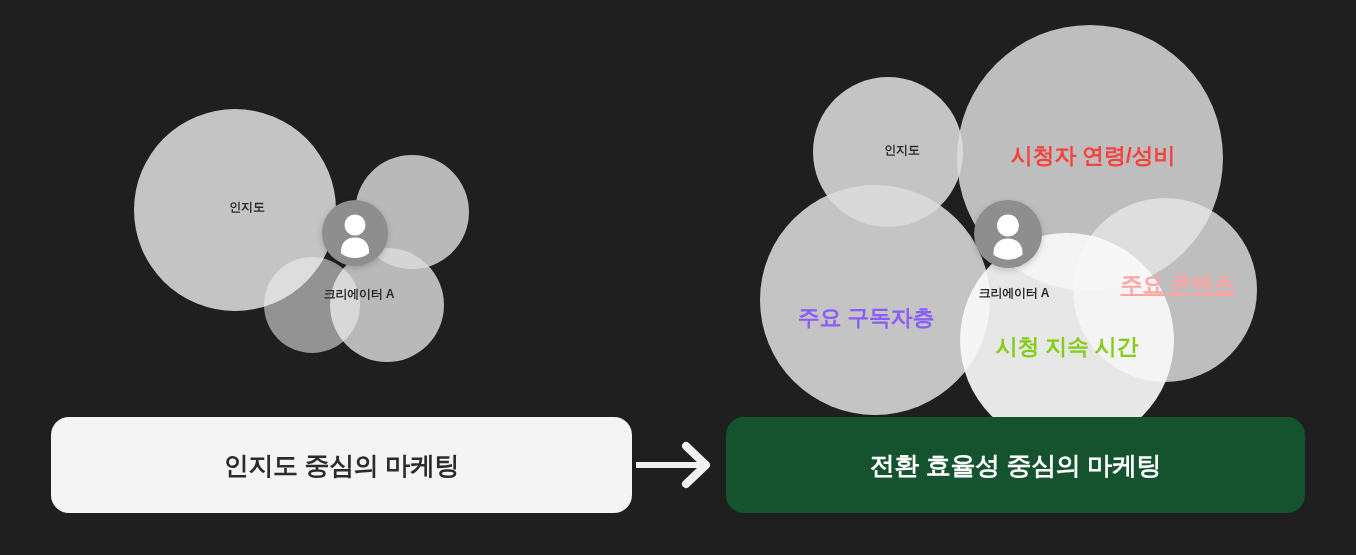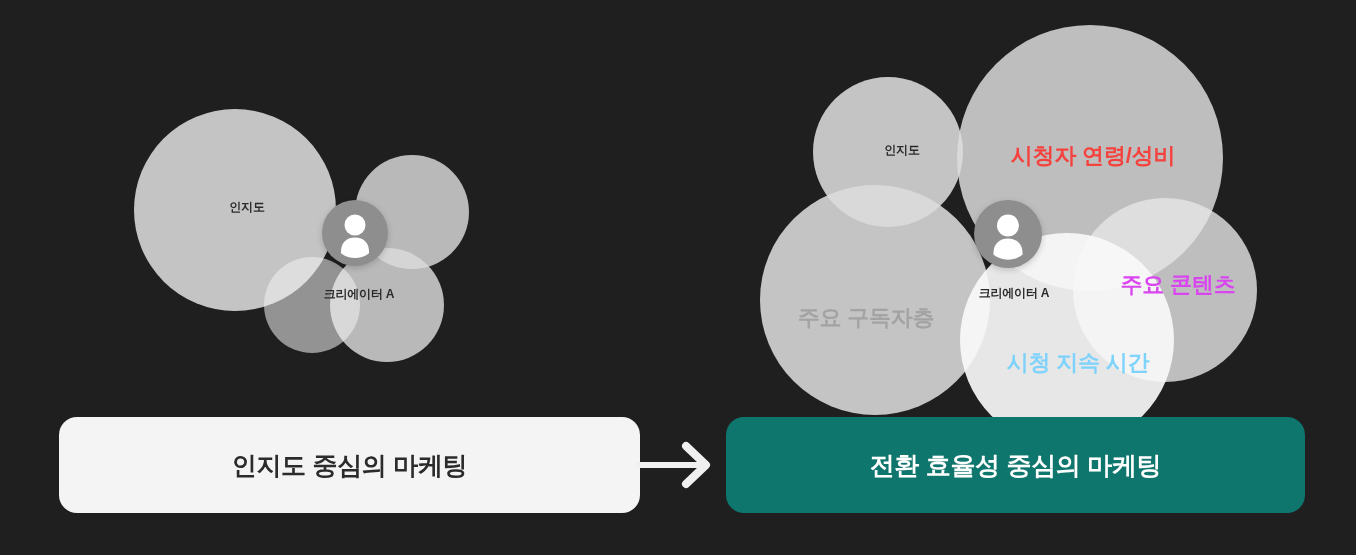--- a/index.html
+++ b/index.html
@@ -74,21 +74,21 @@
     display: flex;
     align-items: center;
     justify-content: center;
     border-radius: 18px;
     font-weight: bold;
     font-size: 25px;
     letter-spacing: -0.3px;
     box-sizing: border-box;
   }
   #pill-left {
-    left: 59px;
+    left: 51px;
     top: 417px;
     width: 581px;
     height: 96px;
     background: #f4f4f4;
     color: #2b2b2b;
   }
   #pill-right {
     left: 726px;
     top: 417px;
     width: 579px;
@@ -134,40 +134,40 @@
     <svg class="bubble-svg" id="right-bubbles" viewBox="0 0 696 420">
         <circle cx="228" cy="152" r="75" fill="#dcdcdc" fill-opacity="0.88"></circle>
         <circle cx="430" cy="158" r="133" fill="#dcdcdc" fill-opacity="0.84"></circle>
         <circle cx="215" cy="300" r="115" fill="#dcdcdc" fill-opacity="0.88"></circle>
         <circle cx="505" cy="290" r="92" fill="#e6e6e6" fill-opacity="0.8"></circle>
         <circle cx="407" cy="340" r="107" fill="#f8f8f8" fill-opacity="0.92"></circle>
       </svg>
 
     <div class="bubble-label label-dark" id="right-label-0" style="left: 242px; top: 150px; color: rgb(43, 43, 43);">인지도</div>
     <div class="bubble-label label-red" id="right-label-1" style="left: 433px; top: 156px; color: rgb(244, 66, 62);">시청자 연령/성비</div>
-    <div class="bubble-label label-red" id="right-label-2" style="left: 206px; top: 318px; color: #a3a3a3;">주요 구독자층</div>
-    <div class="bubble-label label-red" id="right-label-3" style="left: 518px; top: 285px; color: #d946ef;">주요 콘텐츠</div>
-    <div class="bubble-label label-red" id="right-label-4" style="left: 407px; top: 363px; color: #7dd3fc; margin-left: 11px;">시청 지속 시간</div>
+    <div class="bubble-label label-red" id="right-label-2" style="left: 206px; top: 318px; color: #8b5cf6;">주요 구독자층</div>
+    <div class="bubble-label label-red" id="right-label-3" style="left: 518px; top: 285px; color: #fca5a5; text-decoration: underline;">주요 콘텐츠</div>
+    <div class="bubble-label label-red" id="right-label-4" style="left: 407px; top: 347px; color: #84cc16;">시청 지속 시간</div>
 
     <div class="avatar" id="right-avatar" style="left: 348px; top: 234px; width: 68px; height: 68px; background: rgb(142, 142, 142);">
       <svg viewBox="0 0 68 68" width="68" height="68">
         <circle cx="34" cy="25.5" r="11" fill="#ffffff"></circle>
         <path d="M34 38.5c-9.3 0-14.5 6.4-14.5 14 0 1.4 0 2.3 0 2.3 3.9 3.1 8.9 4.9 14.5 4.9s10.6-1.8 14.5-4.9c0 0 0-0.9 0-2.3 0-7.6-5.2-14-14.5-14z" fill="#ffffff"></path>
       </svg>
     </div>
 
     <div class="bubble-label label-creator" id="right-creator-label" style="left: 354px; top: 293px; color: rgb(43, 43, 43);">크리에이터 A</div>
   </div>
 
   <div class="pill" id="pill-left" style="background: rgb(244, 244, 244); color: rgb(43, 43, 43);">
     <span>인지도 중심의 마케팅</span>
   </div>
 
   <svg id="transition-arrow" viewBox="0 0 86 50">
     <line x1="0" y1="25" x2="66" y2="25" stroke="#f0f0f0" stroke-width="6"></line>
     <polyline points="50,6 70,25 50,44" fill="none" stroke="#f0f0f0" stroke-width="8" stroke-linecap="round" stroke-linejoin="round"></polyline>
   </svg>
 
-  <div class="pill" id="pill-right" style="background: #0f766e;">
+  <div class="pill" id="pill-right" style="background: #14532d;">
     <span>전환 효율성 중심의 마케팅</span>
   </div>
 
 </div>
 
 </body></html>

